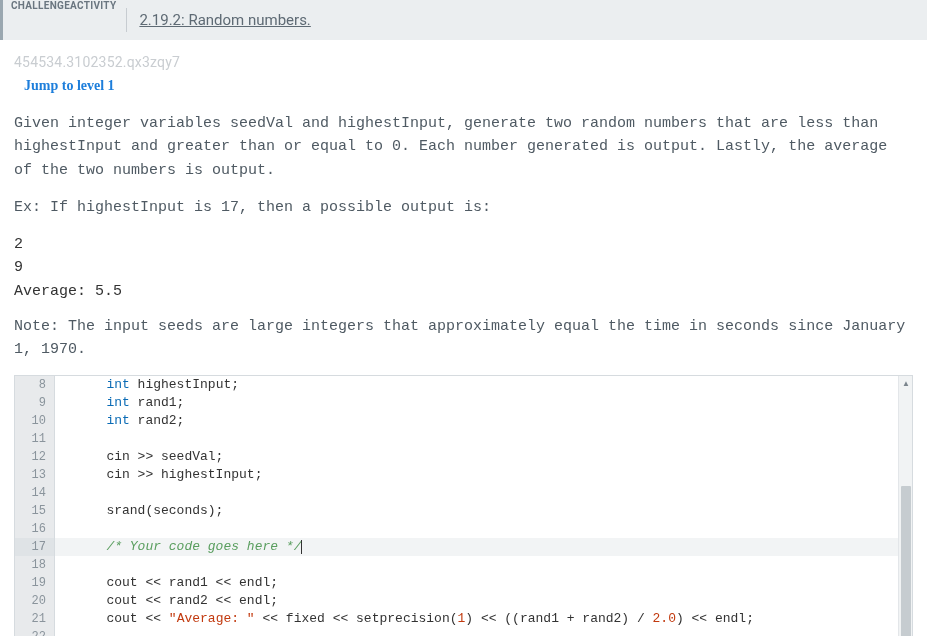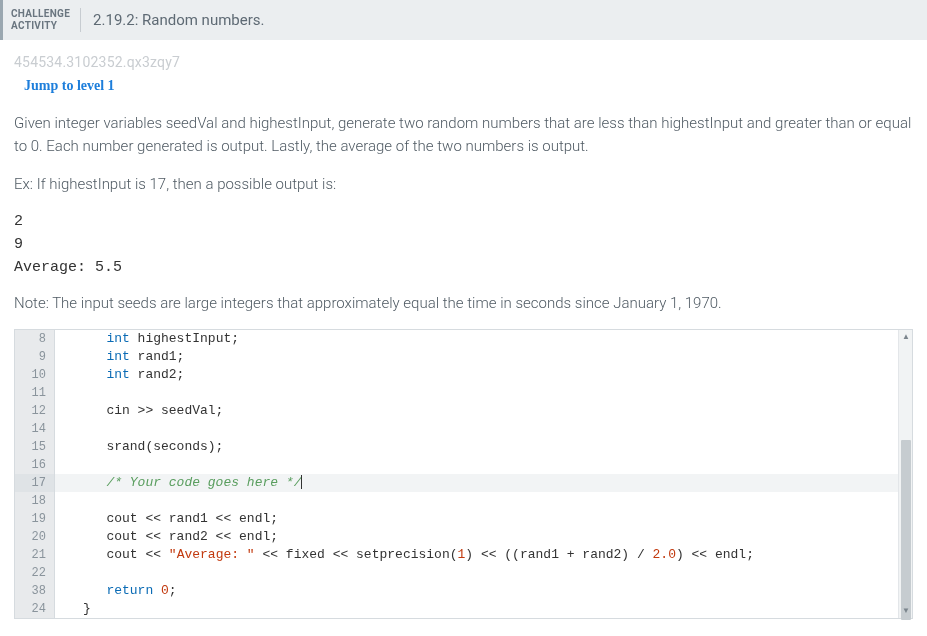--- a/index.html
+++ b/index.html
@@ -13,41 +13,42 @@
 }
 .header-bar {
   display: flex;
   align-items: stretch;
   background: #ebeef0;
   border-left: 3px solid #9aa7b0;
   height: 40px;
 }
 .header-label {
   display: flex;
-  flex-direction: column;
+  flex-direction: row;
   justify-content: center;
   padding: 0 10px 0 8px;
   font-size: 10px;
   font-weight: 700;
   color: #6a7680;
   letter-spacing: 0.3px;
   line-height: 1.2;
 }
 .header-divider {
   width: 1px;
   background: #c7ccd1;
   margin: 8px 0;
 }
 .header-title {
   display: flex;
   align-items: center;
   padding-left: 12px;
   font-size: 15px;
   color: #5e6a74;
   font-weight: 400;
+  text-decoration: underline;
 }
 .content {
   padding: 14px 14px 0 14px;
 }
 .hash {
   font-size: 14px;
   color: #c9cdd1;
   margin-bottom: 8px;
   letter-spacing: 0.2px;
 }
@@ -58,20 +59,21 @@
   margin-left: 10px;
   margin-bottom: 18px;
   font-family: Liberation Serif, serif;
 }
 .body-text {
   font-size: 15px;
   color: #4f5a63;
   line-height: 1.55;
   margin-bottom: 14px;
   font-weight: 300;
+  font-family: Liberation Mono, monospace;
 }
 .mono-block {
   font-family: "Courier New", Courier, monospace;
   font-size: 15px;
   color: #333;
   line-height: 1.55;
   margin-bottom: 12px;
   white-space: pre;
 }
 .editor-wrap {
@@ -188,20 +190,24 @@
         </div>
         <div class="code-line">
           <div class="gutter">11</div>
           <div class="code"></div>
         </div>
         <div class="code-line">
           <div class="gutter">12</div>
           <div class="code"><span>   cin &gt;&gt; seedVal;</span></div>
         </div>
         <div class="code-line">
+          <div class="gutter">13</div>
+          <div class="code"><span>   cin &gt;&gt; highestInput;</span></div>
+        </div>
+        <div class="code-line">
           <div class="gutter">14</div>
           <div class="code"></div>
         </div>
         <div class="code-line">
           <div class="gutter">15</div>
           <div class="code"><span>   srand(seconds);</span></div>
         </div>
         <div class="code-line">
           <div class="gutter">16</div>
           <div class="code"></div>

